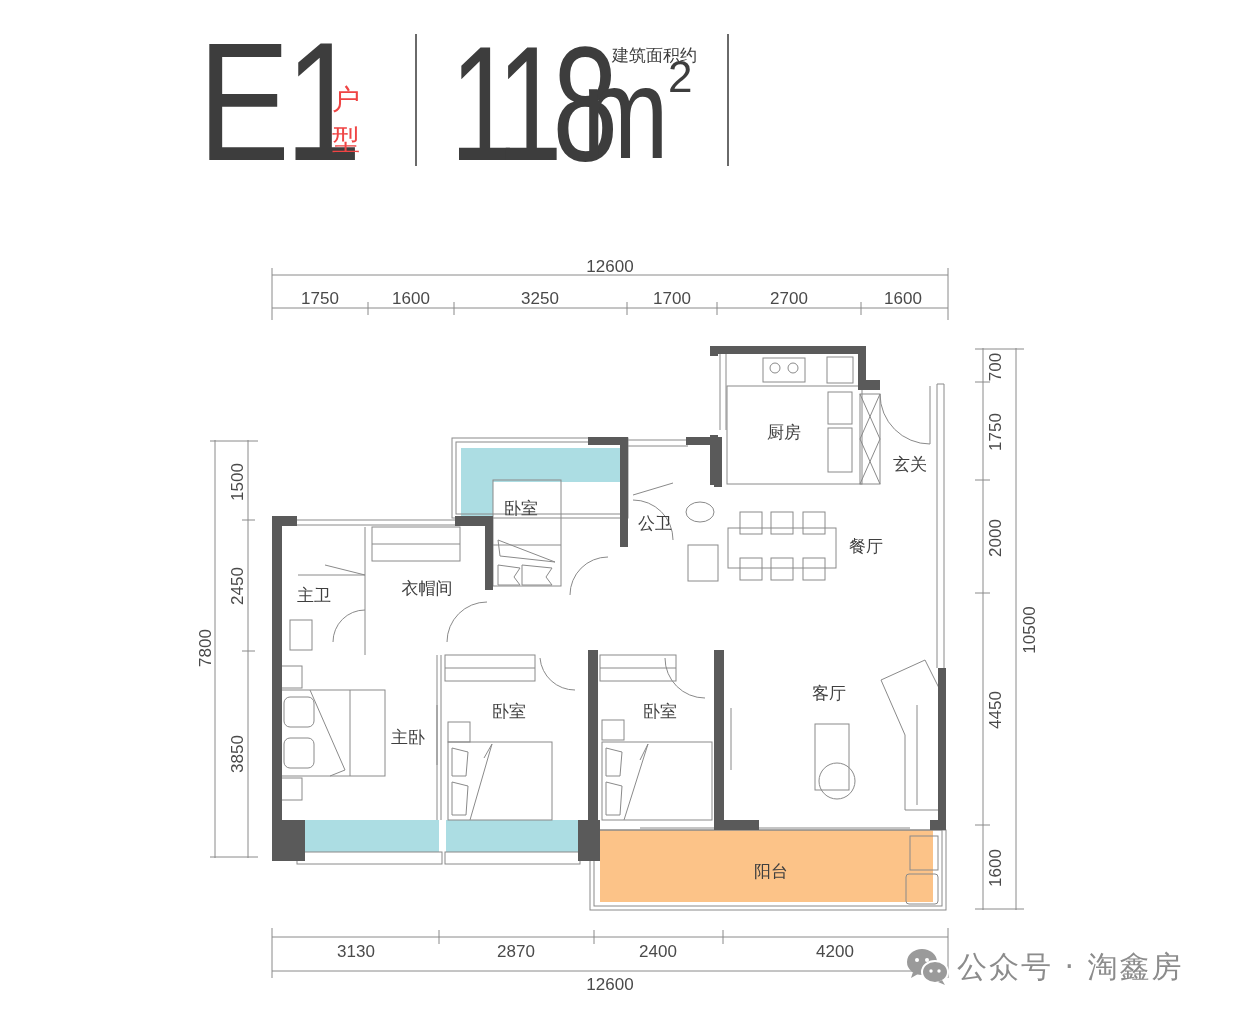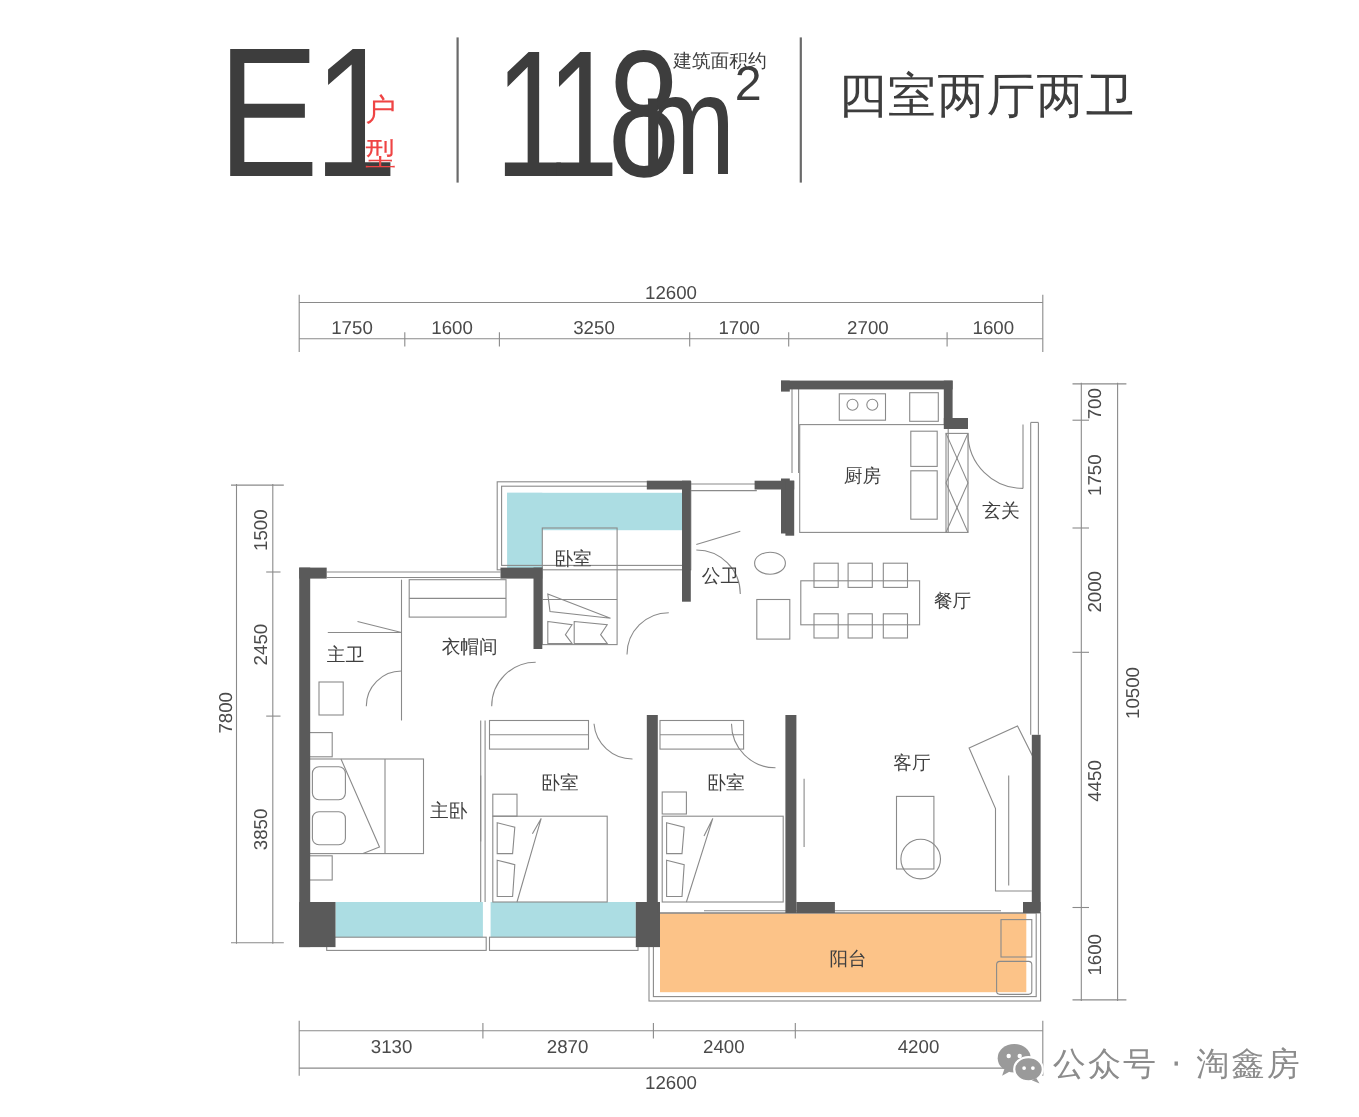--- a/index.html
+++ b/index.html
@@ -26,21 +26,20 @@
 
 <div class="header">
   <div class="unit-code">E1</div>
   <div class="unit-type-label">户型</div>
   <div class="divider" style="left:415px"></div>
   <div class="area-label">建筑面积约</div>
   <div class="area-num">118</div>
   <div class="area-unit-m">m</div>
   <div class="area-sup">2</div>
   <div class="divider" style="left:727px"></div>
-  <div class="layout-title">四室两厅两卫</div>
 </div>
 
 <svg class="plan" width="1235" height="1015" viewBox="0 0 1235 1015">
 
   <g stroke="#8a8a8a" stroke-width="1" fill="none">
 
     <line x1="272" y1="275" x2="948" y2="275"></line>
     <line x1="272" y1="308" x2="948" y2="308"></line>
     <line x1="272" y1="268" x2="272" y2="320"></line>
     <line x1="948" y1="268" x2="948" y2="320"></line>

